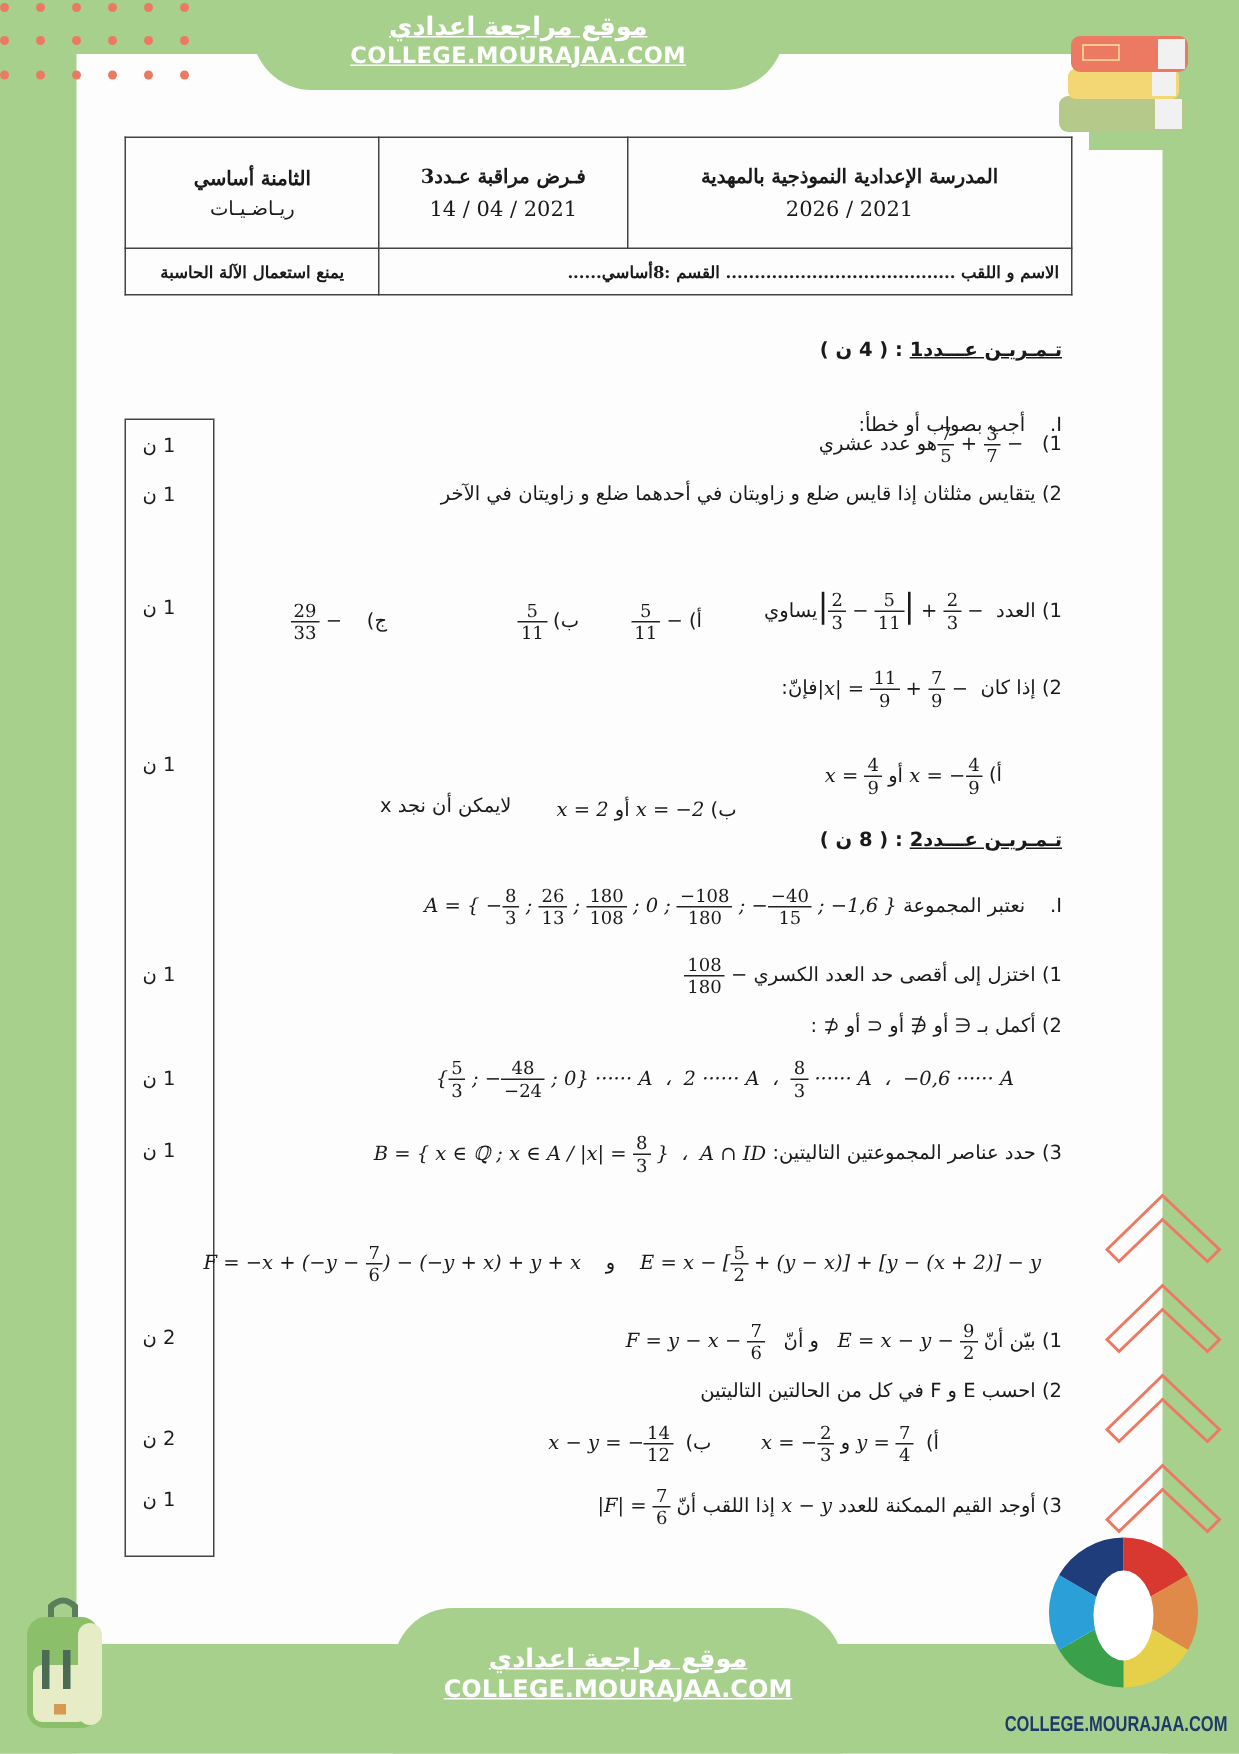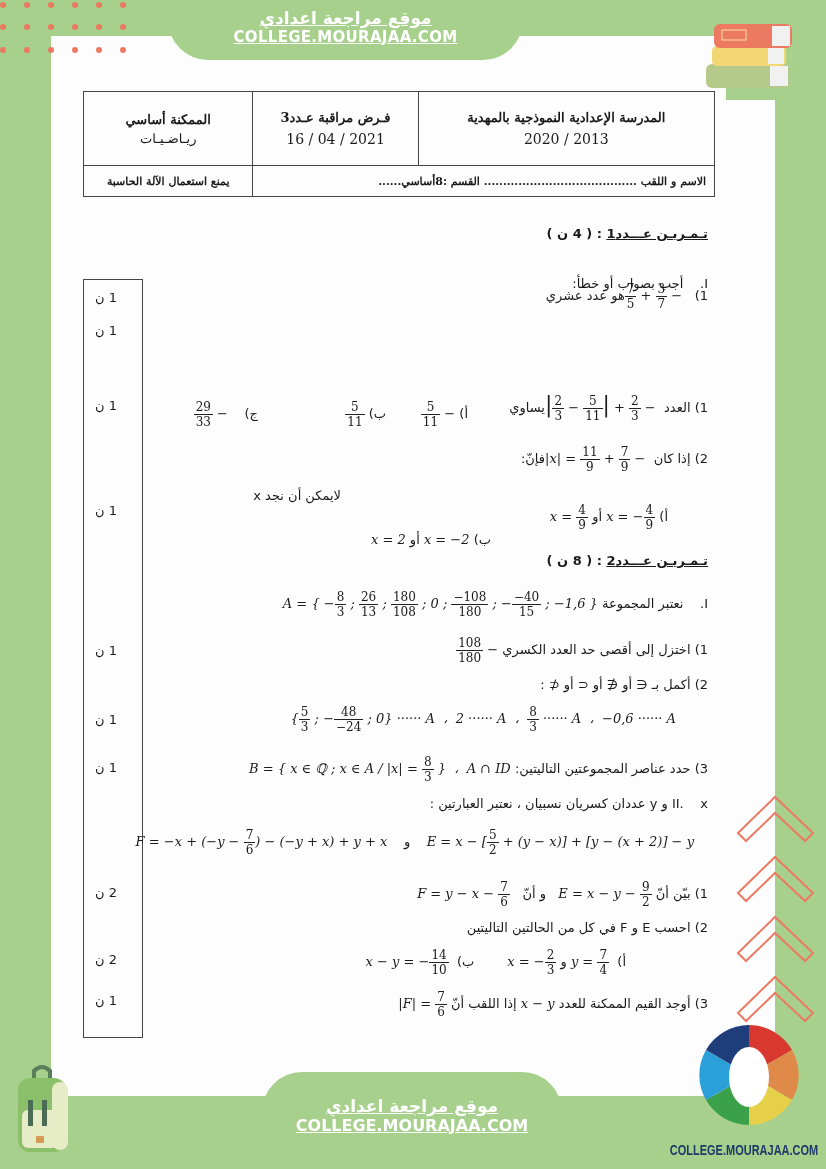--- a/index.html
+++ b/index.html
@@ -126,28 +126,28 @@
   <rect x="14" y="10" width="78" height="24" rx="6" fill="#ec7a62"></rect>
   <rect x="72" y="12" width="18" height="20" fill="#f1f1f1"></rect>
   <rect x="22" y="16" width="24" height="10" fill="none" stroke="#fbe1a0" stroke-width="1"></rect>
 </svg>
 
 <table class="hdr">
   <tbody>
       <tr class="r1">
     <td>
       <div class="b">المدرسة الإعدادية النموذجية بالمهدية</div>
-      <div class="lg" style="margin-top:6px">2013 / 2020</div>
+      <div class="lg" style="margin-top:6px">2021 / 2026</div>
     </td>
     <td>
       <div class="b">فـرض مراقبة عـدد3</div>
-      <div class="lg" style="margin-top:6px">2021 / 04 / 16</div>
+      <div class="lg" style="margin-top:6px">2021 / 04 / 14</div>
     </td>
     <td>
-      <div class="b">الممكنة أساسي</div>
+      <div class="b">الثامنة أساسي</div>
       <div style="margin-top:4px">ريـاضـيـات</div>
     </td>
   </tr>
   <tr class="r2">
     <td colspan="2" class="name-cell">الاسم و اللقب ........................................ القسم :8أساسي......</td>
     <td>يمنع استعمال الآلة الحاسبة</td>
   </tr>
 </tbody>
   </table>
 
@@ -179,20 +179,21 @@
       <span class="frac">
           <span class="n">7</span>
           <span class="d">5</span>
         </span> + <span class="frac">
           <span class="n">3</span>
           <span class="d">7</span>
         </span> −
     </span>
     <span>هو عدد عشري</span>
   </div>
+  <div class="line" style="top:322px">2) يتقايس مثلثان إذا قايس ضلع و زاويتان في أحدهما ضلع و زاويتان في الآخر</div>
   <div class="line" style="top:392px">
     <span>1) العدد</span>
     <span class="math">
       <span style="font-size:22px;font-style:normal">|</span><span class="frac">
           <span class="n">2</span>
           <span class="d">3</span>
         </span> − <span class="frac">
           <span class="n">5</span>
           <span class="d">11</span>
         </span><span style="font-size:22px;font-style:normal">|</span> + <span class="frac">
@@ -244,21 +245,21 @@
           <span class="d">9</span>
         </span> <span style="font-style:normal">أو</span> x = −<span class="frac">
           <span class="n">4</span>
           <span class="d">9</span>
         </span></span>
   </div>
   <div class="choice" style="right:335px;top:532px">
     <span>ب)</span>
     <span class="math">x = 2 <span style="font-style:normal">أو</span> x = −2</span>
   </div>
-  <div class="choice" style="right:485px;top:488px">لايمكن أن نجد x</div>
+  <div class="choice" style="right:485px;top:530px">لايمكن أن نجد x</div>
 
   <div class="line ex-title" style="top:553px">
     <u>تـمـريـن عـــدد2</u>
     <span>: ( 8 ن )</span>
   </div>
   <div class="line" style="top:590px">
     <span>I.</span>&nbsp;&nbsp;&nbsp;
     <span>نعتبر المجموعة</span>
     <span class="math">
       A = { −<span class="frac">
@@ -299,24 +300,20 @@
           <span class="d">3</span>
         </span> ······ A &nbsp;،&nbsp; −0,6 ······ A</span>
   </div>
   <div class="line" style="top:755px">
     <span>3) حدد عناصر المجموعتين التاليتين:</span>
     <span class="math">B = { x ∈ ℚ ; x ∈ A / |x| = <span class="frac">
           <span class="n">8</span>
           <span class="d">3</span>
         </span> } &nbsp;،&nbsp; A ∩ ID</span>
   </div>
-  <div class="line" style="top:796px">
-    <span>II.</span>&nbsp;&nbsp;&nbsp;
-    <span>x و y عددان كسريان نسبيان ، نعتبر العبارتين :</span>
-  </div>
   <div class="line" style="top:828px;right:132px">
     <span class="math">E = x − [<span class="frac">
           <span class="n">5</span>
           <span class="d">2</span>
         </span> + (y − x)] + [y − (x + 2)] − y</span>
     &nbsp;&nbsp;&nbsp;<span>و</span>&nbsp;&nbsp;&nbsp;
     <span class="math">F = −x + (−y − <span class="frac">
           <span class="n">7</span>
           <span class="d">6</span>
         </span>) − (−y + x) + y + x</span>
@@ -340,21 +337,21 @@
           <span class="n">2</span>
           <span class="d">3</span>
         </span> <span style="font-style:normal">و</span> y = <span class="frac">
           <span class="n">7</span>
           <span class="d">4</span>
         </span></span>
     &nbsp;&nbsp;&nbsp;&nbsp;&nbsp;&nbsp;
     <span>ب)</span>&nbsp;
     <span class="math">x − y = −<span class="frac">
           <span class="n">14</span>
-          <span class="d">10</span>
+          <span class="d">12</span>
         </span></span>
   </div>
   <div class="line" style="top:990px">
     <span>3) أوجد القيم الممكنة للعدد</span>
     <span class="math">x − y</span>
     <span>إذا اللقب أنّ</span>
     <span class="math">|F| = <span class="frac">
           <span class="n">7</span>
           <span class="d">6</span>
         </span></span>

